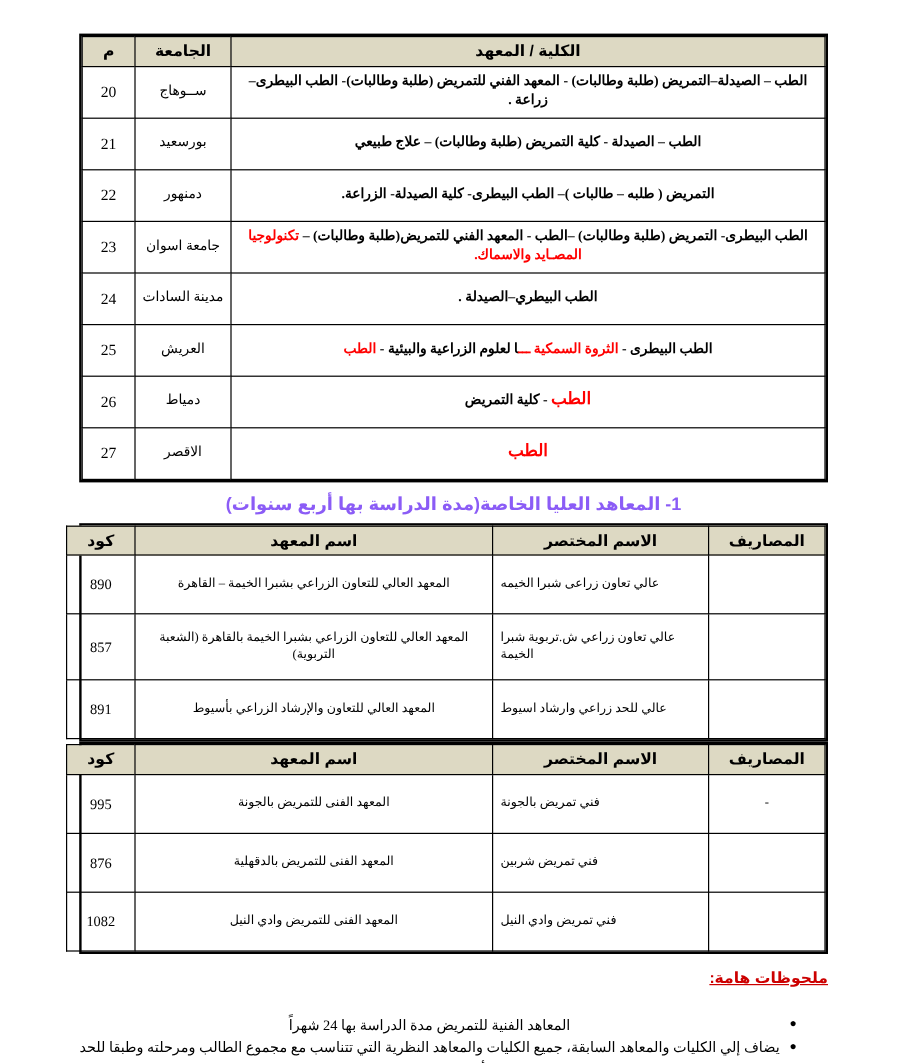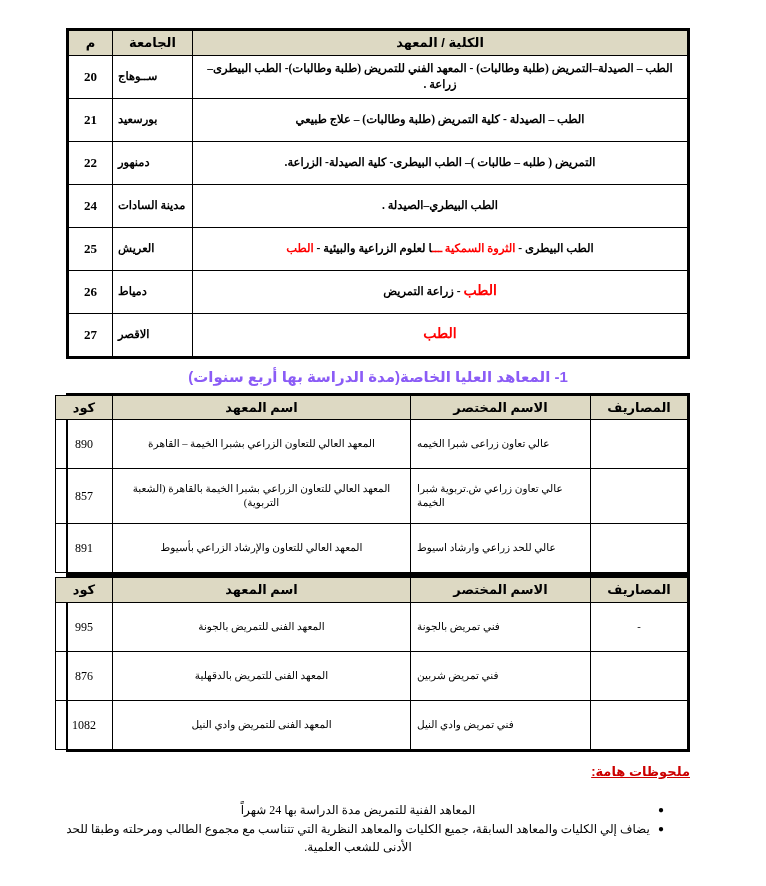--- a/index.html
+++ b/index.html
@@ -58,30 +58,29 @@
   }
 
   
   #table-universities { }
   #table-universities col.c-no   { width: 44px; }
   #table-universities col.c-uni  { width: 80px; }
   #table-universities col.c-fac  { width: auto; }
 
   #table-universities tbody td {
     height: 38px;
-    font-weight: bold;
   }
   #table-universities td.cell-no {
     text-align: center;
     font-family: "Liberation Serif", serif;
     font-size: 13px;
     direction: ltr;
   }
   #table-universities td.cell-uni {
-    text-align: left;
+    text-align: center;
     font-size: 11.5px;
   }
   #table-universities td.cell-fac {
     text-align: center;
     font-weight: bold;
     font-size: 11.5px;
     padding-left: 8px;
     padding-right: 8px;
   }
 
@@ -191,31 +190,36 @@
             <td class="cell-fac"><span>الطب – الصيدلة - كلية التمريض (طلبة وطالبات) – علاج طبيعي</span></td>
             <td class="cell-uni">بورسعيد</td>
             <td class="cell-no">21</td>
           </tr>
           <tr>
             <td class="cell-fac"><span>التمريض ( طلبه – طالبات )– الطب البيطرى- كلية الصيدلة- الزراعة.</span></td>
             <td class="cell-uni">دمنهور</td>
             <td class="cell-no">22</td>
           </tr>
           <tr>
+            <td class="cell-fac"><span>الطب البيطرى- التمريض (طلبة وطالبات) –الطب - المعهد الفني للتمريض(طلبة وطالبات) – </span><span class="red">تكنولوجيا المصـايد والاسماك.</span></td>
+            <td class="cell-uni">جامعة اسوان</td>
+            <td class="cell-no">23</td>
+          </tr>
+          <tr>
             <td class="cell-fac"><span>الطب البيطري–الصيدلة .</span></td>
             <td class="cell-uni">مدينة السادات</td>
             <td class="cell-no">24</td>
           </tr>
           <tr>
             <td class="cell-fac"><span>الطب البيطرى  -  </span><span class="red">الثروة السمكية ـــ</span><span>ا لعلوم الزراعية والبيئية - </span><span class="red">الطب</span></td>
             <td class="cell-uni">العريش</td>
             <td class="cell-no">25</td>
           </tr>
           <tr>
-            <td class="cell-fac"><span class="red" style="font-size: 14px;">الطب</span><span> - زراعة التمريض</span></td>
+            <td class="cell-fac"><span class="red" style="font-size: 14px;">الطب</span><span> - كلية التمريض</span></td>
             <td class="cell-uni">دمياط</td>
             <td class="cell-no">26</td>
           </tr>
           <tr>
             <td class="cell-fac"><span class="red" style="font-size: 14px;">الطب</span></td>
             <td class="cell-uni">الاقصر</td>
             <td class="cell-no">27</td>
           </tr>
         </tbody>
     </table>

